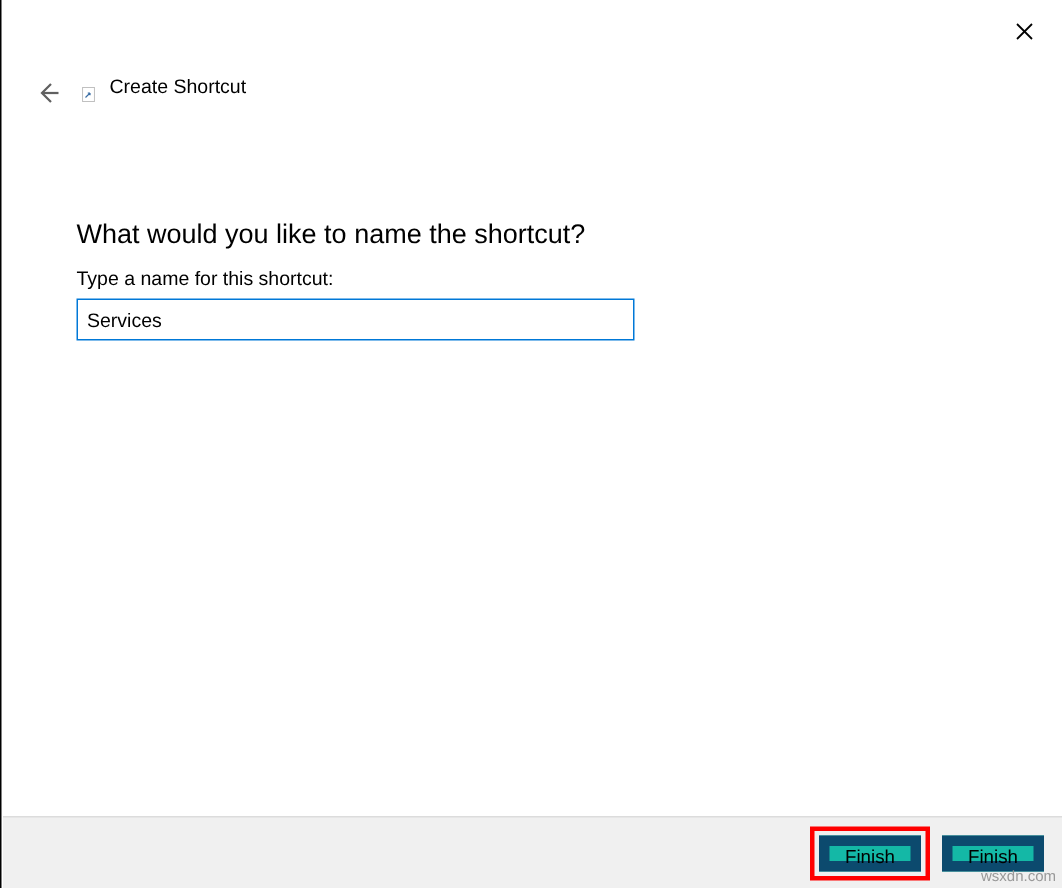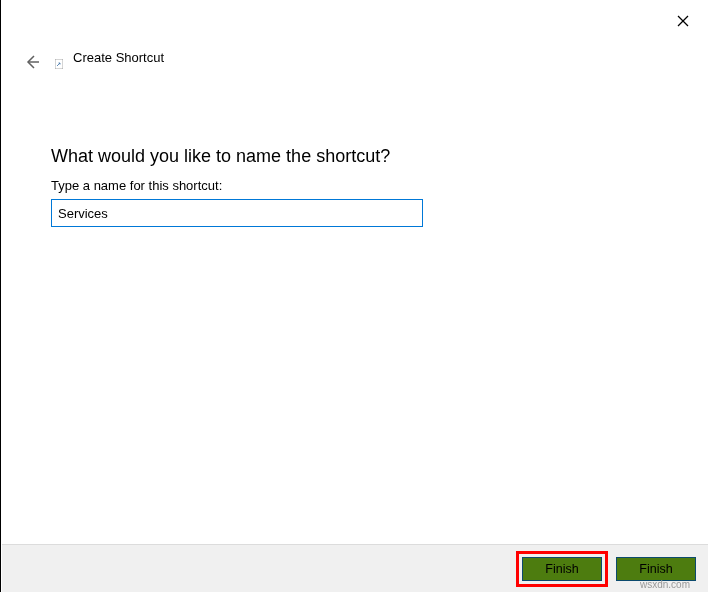--- a/index.html
+++ b/index.html
@@ -112,36 +112,36 @@
       background: #f0f0f0;
       border-top: 1px solid #dcdcdc;
       display: flex;
       align-items: center;
       justify-content: flex-end;
       padding-right: 12px;
       gap: 8px;
     }
     .btn {
       height: 24px;
-      width: 80px;
-      background: #4d7c0f;
-      border: 1px solid #0c4a6e;
+      width: 68px;
+      background: #14b8a6;
+      border: 7px solid #0c4a6e;
       font-size: 12.5px;
       cursor: pointer;
       font-family: inherit;
     }
     .finish-wrap {
       border: 3px solid #ff0000;
       padding: 3px;
       display: inline-flex;
     }
     .watermark {
       position: absolute;
       bottom: 2px;
-      right: 18px;
+      right: 4px;
       font-size: 10px;
       color: #999;
       font-family: Arial, sans-serif;
       margin-top: 36px;
     }
   </style>
 </head>
 <body>
 
 <div class="window">

